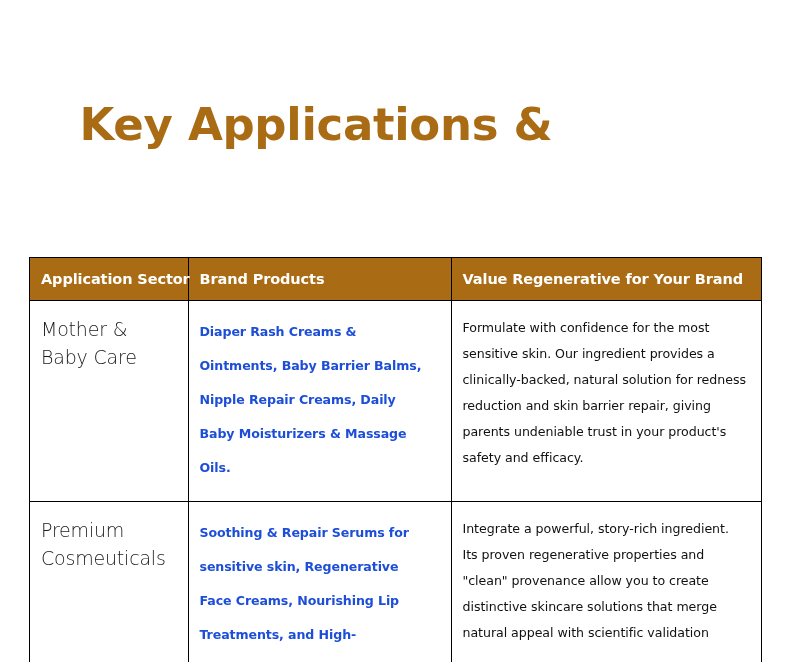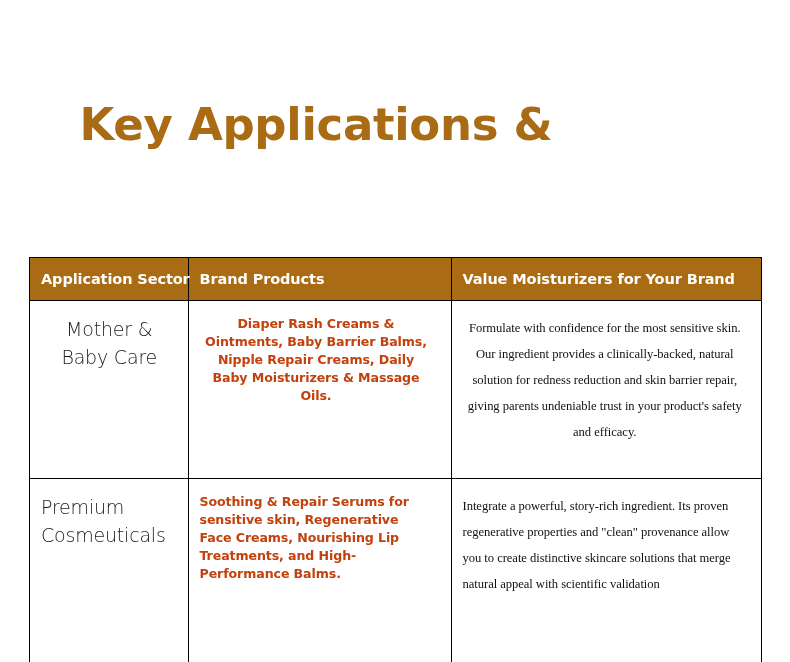--- a/index.html
+++ b/index.html
@@ -78,38 +78,38 @@
   thead th:last-child { border-right: none; }
 
   
   tbody td {
     vertical-align: top;
     border-right: 1px solid #000000;
     border-top: 1px solid #000000;
     padding: 0;
     background: #ffffff;
   }
-  tbody tr:first-child td { border-top: none; text-align: center; }
-  tbody td:last-child { border-right: none; font-family: Liberation Serif, serif; }
+  tbody tr:first-child td { border-top: none; }
+  tbody td:last-child { border-right: none; }
 
   .cell-sector {
     font-family: "DejaVu Sans", sans-serif;
     font-weight: 300;
     font-size: 19px;
     line-height: 28px;
     color: #1a1a1a;
     padding: 14px 10px 16px 11px;
     letter-spacing: -0.2px;
   }
   .cell-products {
     font-family: "DejaVu Sans", sans-serif;
     font-weight: 700;
     font-size: 12.6px;
-    line-height: 18px;
-    color: #c2410c;
+    line-height: 34px;
+    color: #1d4ed8;
     padding: 14px 18px 16px 11px;
     letter-spacing: -0.1px;
   }
   .cell-value {
     font-family: "DejaVu Sans", sans-serif;
     font-weight: 400;
     font-size: 12.6px;
     line-height: 26px;
     color: #111111;
     padding: 14px 14px 16px 11px;
@@ -130,21 +130,21 @@
   <table class="app-table">
     <colgroup>
       <col class="c1">
       <col class="c2">
       <col class="c3">
     </colgroup>
     <thead>
       <tr class="head-row">
         <th>Application Sector</th>
         <th>Brand Products</th>
-        <th>Value Moisturizers for Your Brand</th>
+        <th>Value Regenerative for Your Brand</th>
       </tr>
     </thead>
     <tbody>
       <tr class="row-1">
         <td class="cell-sector">Mother &amp; Baby Care</td>
         <td class="cell-products">Diaper Rash Creams &amp; Ointments, Baby Barrier Balms, Nipple Repair Creams, Daily Baby Moisturizers &amp; Massage Oils.</td>
         <td class="cell-value">Formulate with confidence for the most sensitive skin. Our ingredient provides a clinically-backed, natural solution for redness reduction and skin barrier repair, giving parents undeniable trust in your product's safety and efficacy.</td>
       </tr>
       <tr class="row-2">
         <td class="cell-sector">Premium Cosmeuticals</td>

